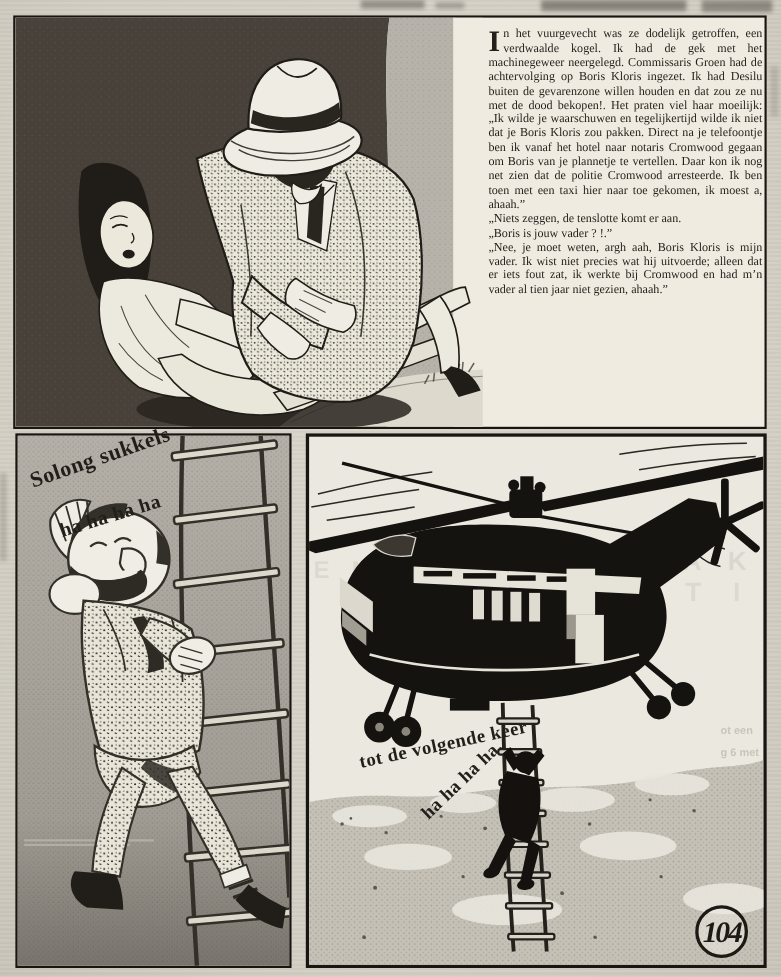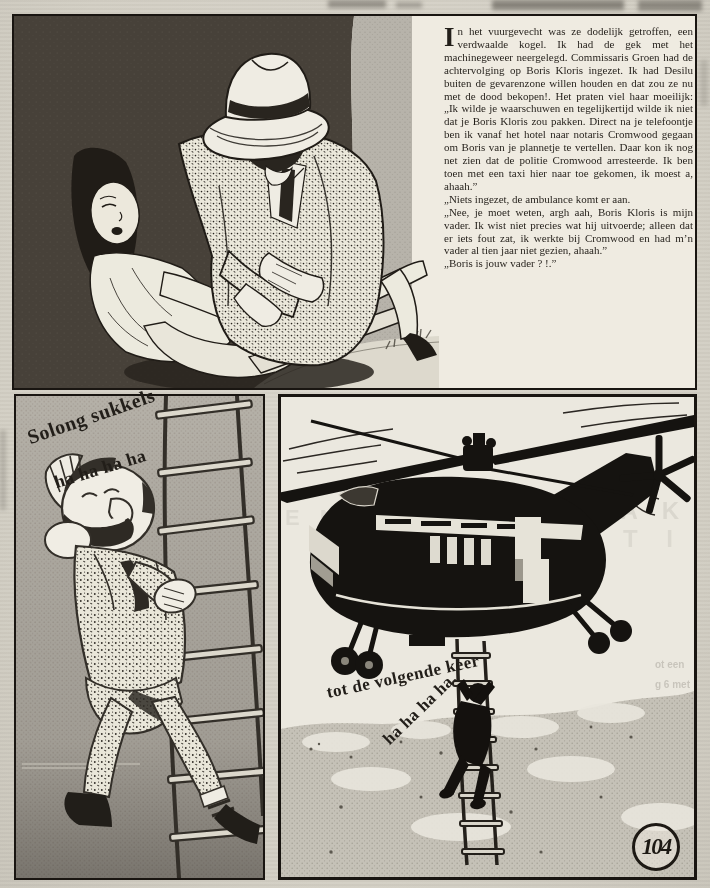--- a/index.html
+++ b/index.html
@@ -32,21 +32,21 @@
   .gh-r1{right:6px;top:100px;font-size:24px;letter-spacing:9px;opacity:.17;}
   .gh-r2{right:10px;top:128px;font-size:24px;letter-spacing:11px;opacity:.15;}
   .gh-l1{left:4px;top:108px;font-size:22px;letter-spacing:7px;opacity:.14;}
   .gh-b{position:absolute;right:4px;top:258px;font-size:10px;line-height:20px;
         opacity:.32;color:#807c73;text-align:left;font-family:"Liberation Sans",sans-serif;font-weight:bold;}
   .gh-b div{white-space:nowrap;}
   
   .badge{position:absolute;right:14px;bottom:6px;width:42px;height:42px;border:3px solid #1d1914;
          border-radius:50%;display:flex;align-items:center;justify-content:center;
          background:rgba(238,234,224,.55);}
-  .badge span{font-size:23px;font-weight:bold;color:#1d1914;letter-spacing:-2px;font-style:italic;}
+  .badge span{font-size:27px;font-weight:bold;color:#1d1914;letter-spacing:-2px;font-style:italic;}
   
   .blob{position:absolute;background:#57534c;filter:blur(2px);}
   .b1{left:328px;top:0;width:58px;height:8px;opacity:.5;}
   .b2{left:396px;top:2px;width:26px;height:6px;opacity:.4;}
   .b3{left:492px;top:0;width:132px;height:10px;opacity:.6;}
   .b4{left:638px;top:0;width:64px;height:11px;opacity:.55;}
   .b5{left:0;top:430px;width:6px;height:80px;opacity:.25;}
   .b6{left:700px;top:60px;width:8px;height:46px;opacity:.2;}
 </style>
 </head>
@@ -129,23 +129,23 @@
         <path d="M212,101 C210,62 228,40 254,38 C282,36 298,58 296,92 C282,103 240,107 212,101 Z" fill="#efece3" stroke="#201c17" stroke-width="2"></path>
         <path d="M238,44 C250,57 262,57 274,46" stroke="#201c17" stroke-width="1.6" fill="none"></path>
         <path d="M214,96 C240,107 280,105 296,90 L294,77 C275,92 238,95 216,84 Z" fill="#29251f"></path>
       </g>
     </svg>
 
     <div class="narration">
       <p>
         <span class="dropcap">I</span><span>n het vuurgevecht was ze dodelijk getroffen, een verdwaalde kogel. Ik had de gek met het machinegeweer neergelegd. Commissaris Groen had de achtervolging op Boris Kloris ingezet. Ik had Desilu buiten de gevarenzone willen houden en dat zou ze nu met de dood bekopen!. Het praten viel haar moeilijk: „Ik wilde je waarschuwen en tegelijkertijd wilde ik niet dat je Boris Kloris zou pakken. Direct na je telefoontje ben ik vanaf het hotel naar notaris Cromwood gegaan om Boris van je plannetje te vertellen. Daar kon ik nog net zien dat de politie Cromwood arresteerde. Ik ben toen met een taxi hier naar toe gekomen, ik moest a, ahaah.”</span>
       </p>
-      <p>„Niets ingezet, de ambulance komt er aan.</p>
+      <p>„Niets zeggen, de tenslotte komt er aan.</p>
+      <p>„Boris is jouw vader ? !.”</p>
       <p>„Nee, je moet weten, argh aah, Boris Kloris is mijn vader. Ik wist niet precies wat hij uitvoerde; alleen dat er iets fout zat, ik werkte bij Cromwood en had m’n vader al tien jaar niet gezien, ahaah.”</p>
-      <p>„Boris is jouw vader ? !.”</p>
     </div>
   </section>
 
   <section class="panel bl-panel">
     <svg class="art" width="247" height="482" viewBox="0 0 247 482">
       <defs>
         <pattern id="tweedB" width="7" height="7" patternUnits="userSpaceOnUse">
           <rect width="7" height="7" fill="#e9e6d9"></rect>
           <circle cx="1.8" cy="2" r="0.9" fill="#2b2722"></circle>
           <rect x="4.2" y="4" width="2.1" height="1" fill="#2b2722" transform="rotate(28 5 4.5)"></rect>

